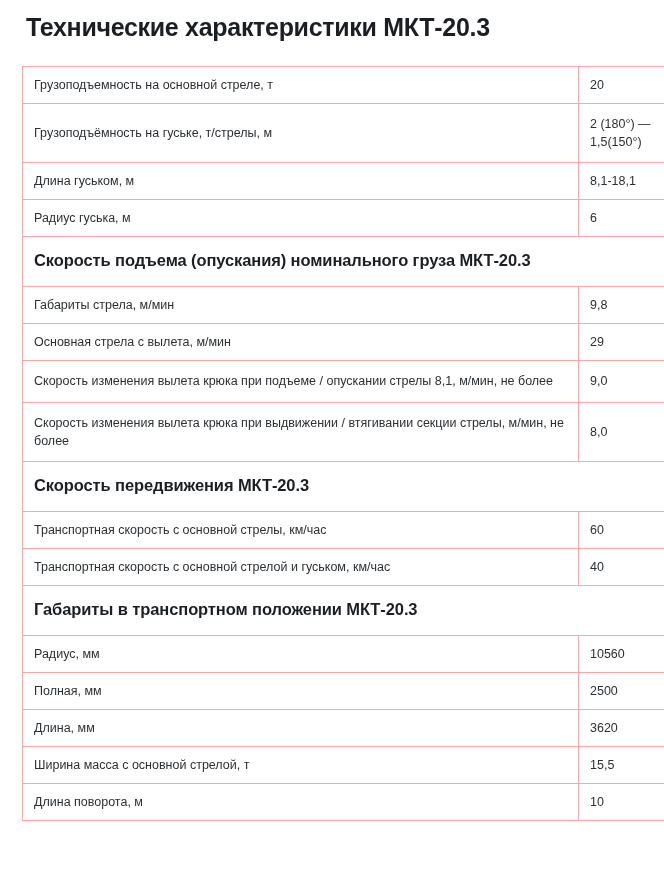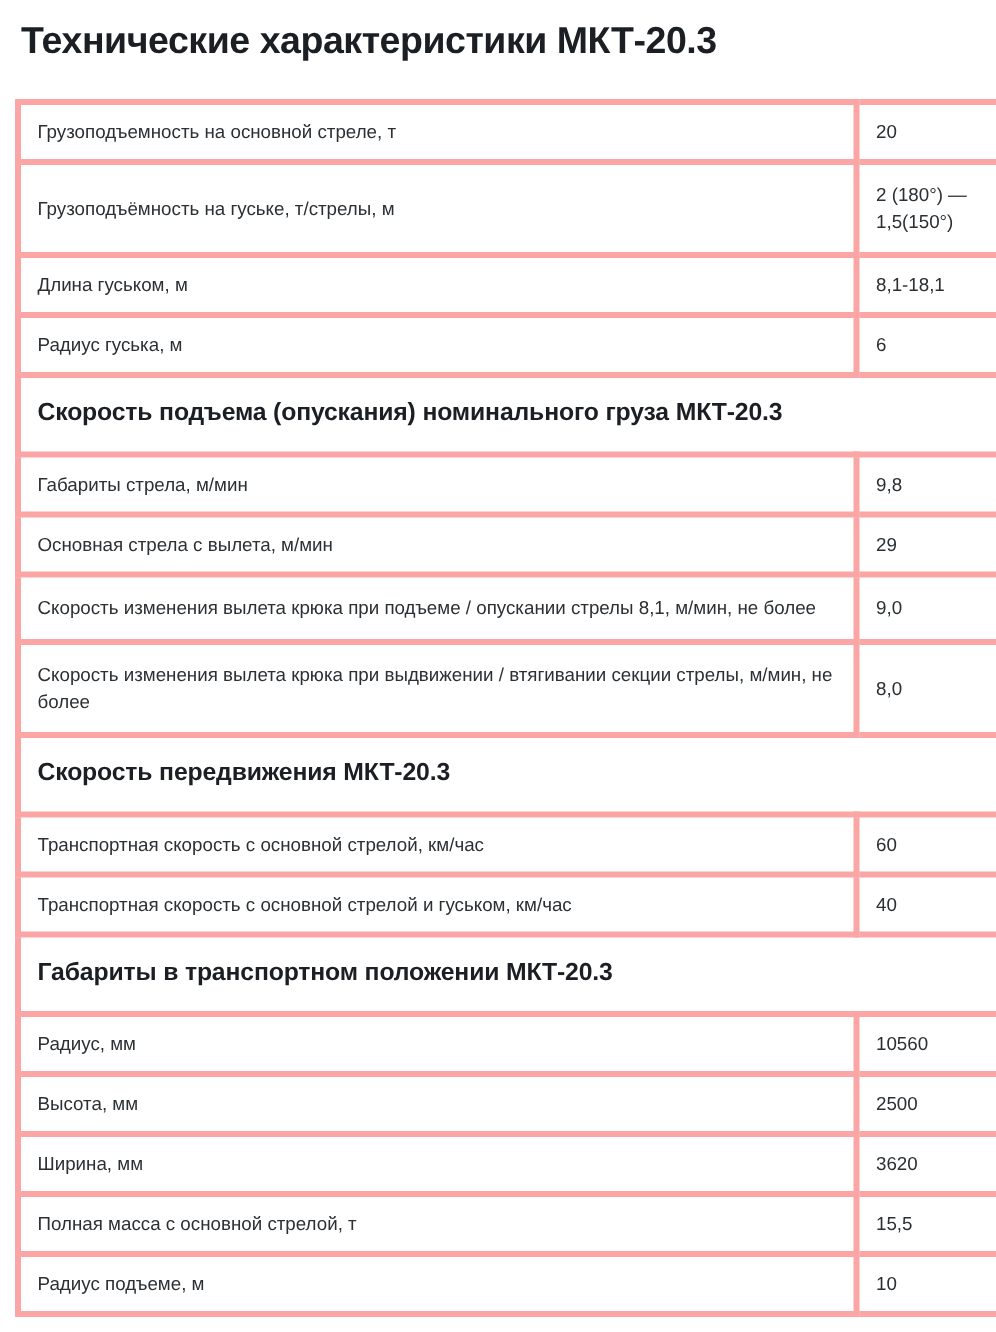--- a/index.html
+++ b/index.html
@@ -10,38 +10,38 @@
   body {
     width: 664px;
     height: 888px;
     font-family: "Liberation Sans", sans-serif;
     color: #23282d;
     overflow: hidden;
   }
   .page {
     width: 564px;
     box-sizing: border-box;
-    padding: 0 10px;
+    padding: 0 22px;
   }
   .page-title {
     font-size: 25px;
     font-weight: bold;
     letter-spacing: -0.3px;
     color: #1b1f23;
     margin: 13px 0 0 4px;
     line-height: 1.15;
   }
   table.spec {
     width: 644px;
     border-collapse: collapse;
     margin-top: 24px;
     table-layout: fixed;
   }
   table.spec td {
-    border: 4px solid #fca5a5;
+    border: 1px solid #fca5a5;
     vertical-align: middle;
     font-size: 12.5px;
     line-height: 1.45;
     color: #2b3034;
     padding: 9px 10px 9px 11px;
   }
   td.param {
     width: 534px;
   }
   td.value {
@@ -97,45 +97,45 @@
           <td class="value">9,0</td>
         </tr>
         <tr class="tall">
           <td class="param">Скорость изменения вылета крюка при выдвижении / втягивании секции стрелы, м/мин, не более</td>
           <td class="value">8,0</td>
         </tr>
         <tr class="section">
           <td colspan="2">Скорость передвижения МКТ-20.3</td>
         </tr>
         <tr class="">
-          <td class="param">Транспортная скорость с основной стрелой, км/час</td>
+          <td class="param">Транспортная скорость с основной стрелы, км/час</td>
           <td class="value">60</td>
         </tr>
         <tr class="">
           <td class="param">Транспортная скорость с основной стрелой и гуськом, км/час</td>
           <td class="value">40</td>
         </tr>
         <tr class="section">
           <td colspan="2">Габариты в транспортном положении МКТ-20.3</td>
         </tr>
         <tr class="">
           <td class="param">Радиус, мм</td>
           <td class="value">10560</td>
         </tr>
         <tr class="">
-          <td class="param">Высота, мм</td>
+          <td class="param">Полная, мм</td>
           <td class="value">2500</td>
         </tr>
         <tr class="">
-          <td class="param">Ширина, мм</td>
+          <td class="param">Длина, мм</td>
           <td class="value">3620</td>
         </tr>
         <tr class="">
-          <td class="param">Полная масса с основной стрелой, т</td>
+          <td class="param">Ширина масса с основной стрелой, т</td>
           <td class="value">15,5</td>
         </tr>
         <tr class="">
-          <td class="param">Радиус подъеме, м</td>
+          <td class="param">Длина поворота, м</td>
           <td class="value">10</td>
         </tr>
       </tbody>
   </table>
 </div>
 
 </body></html>

